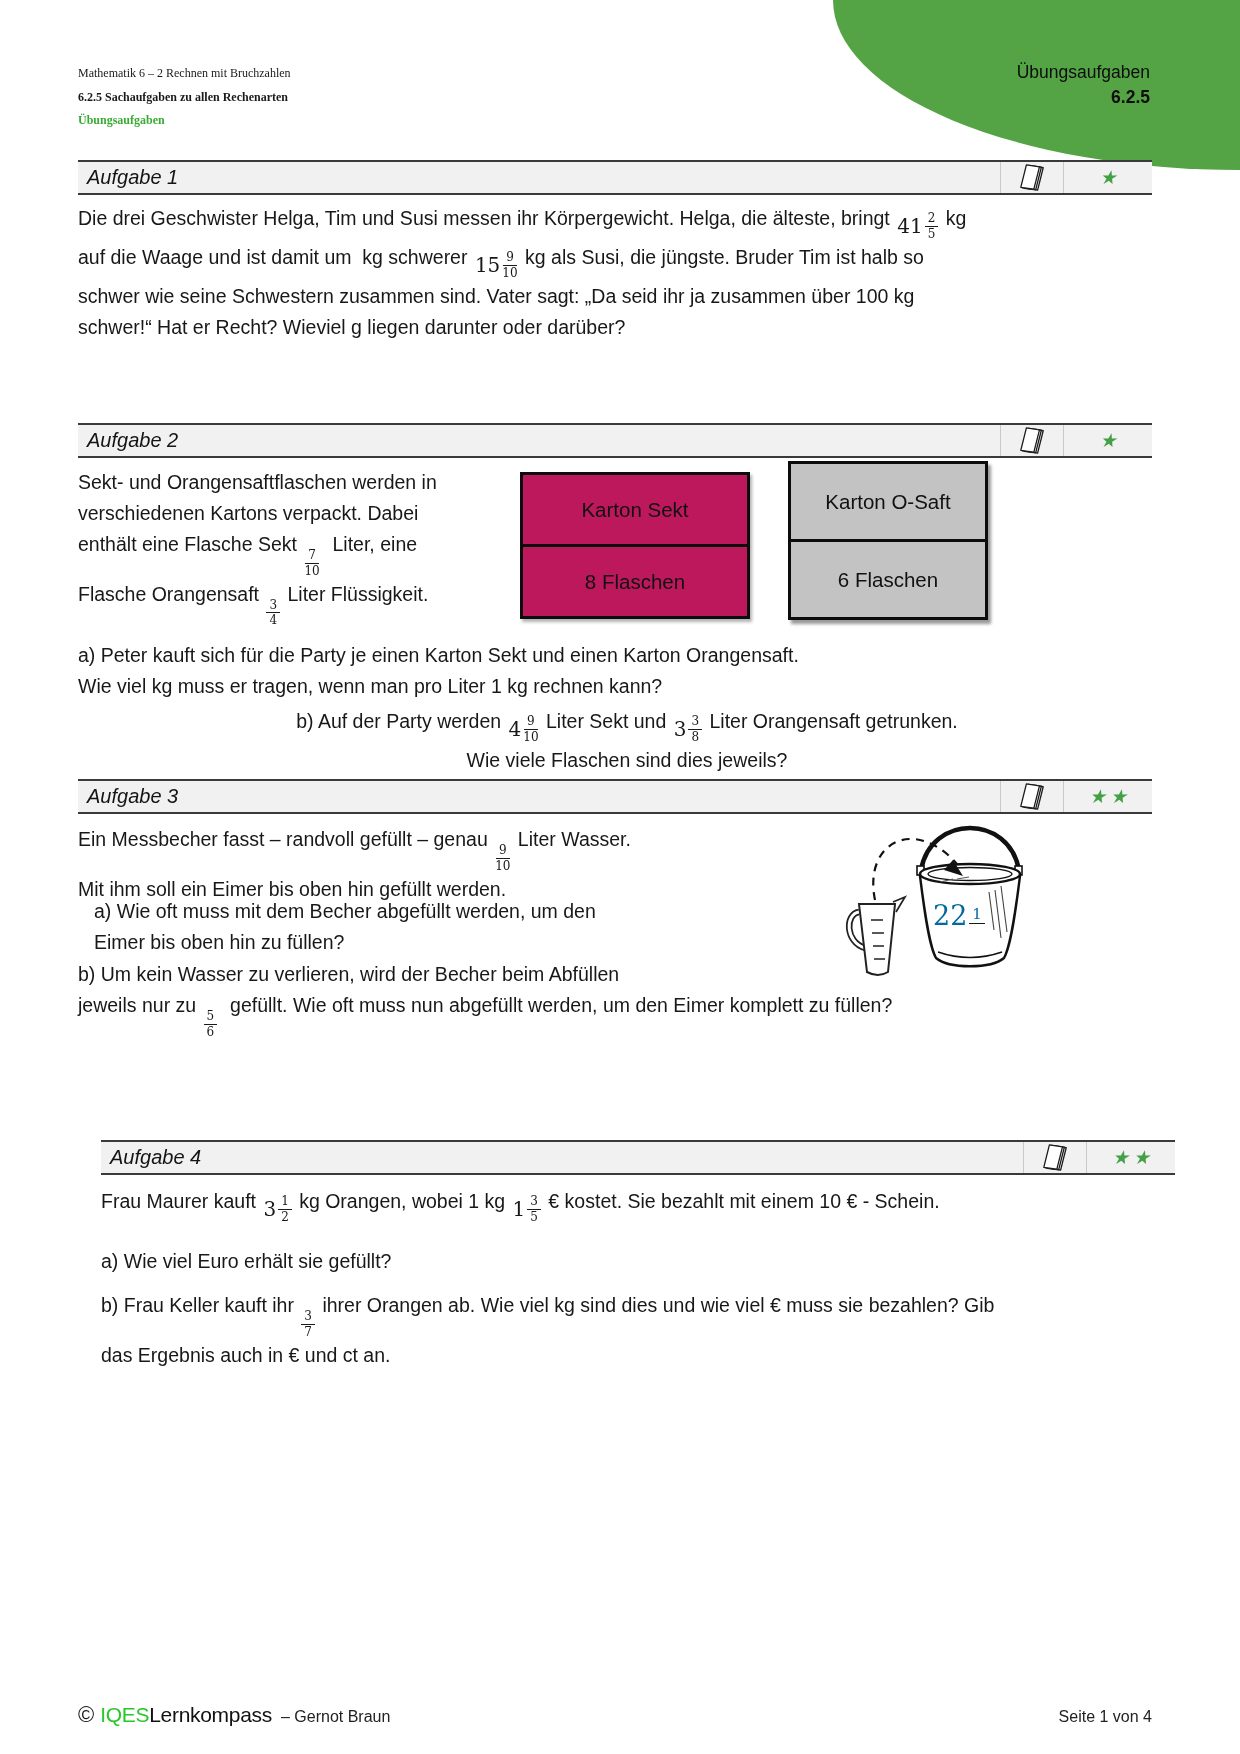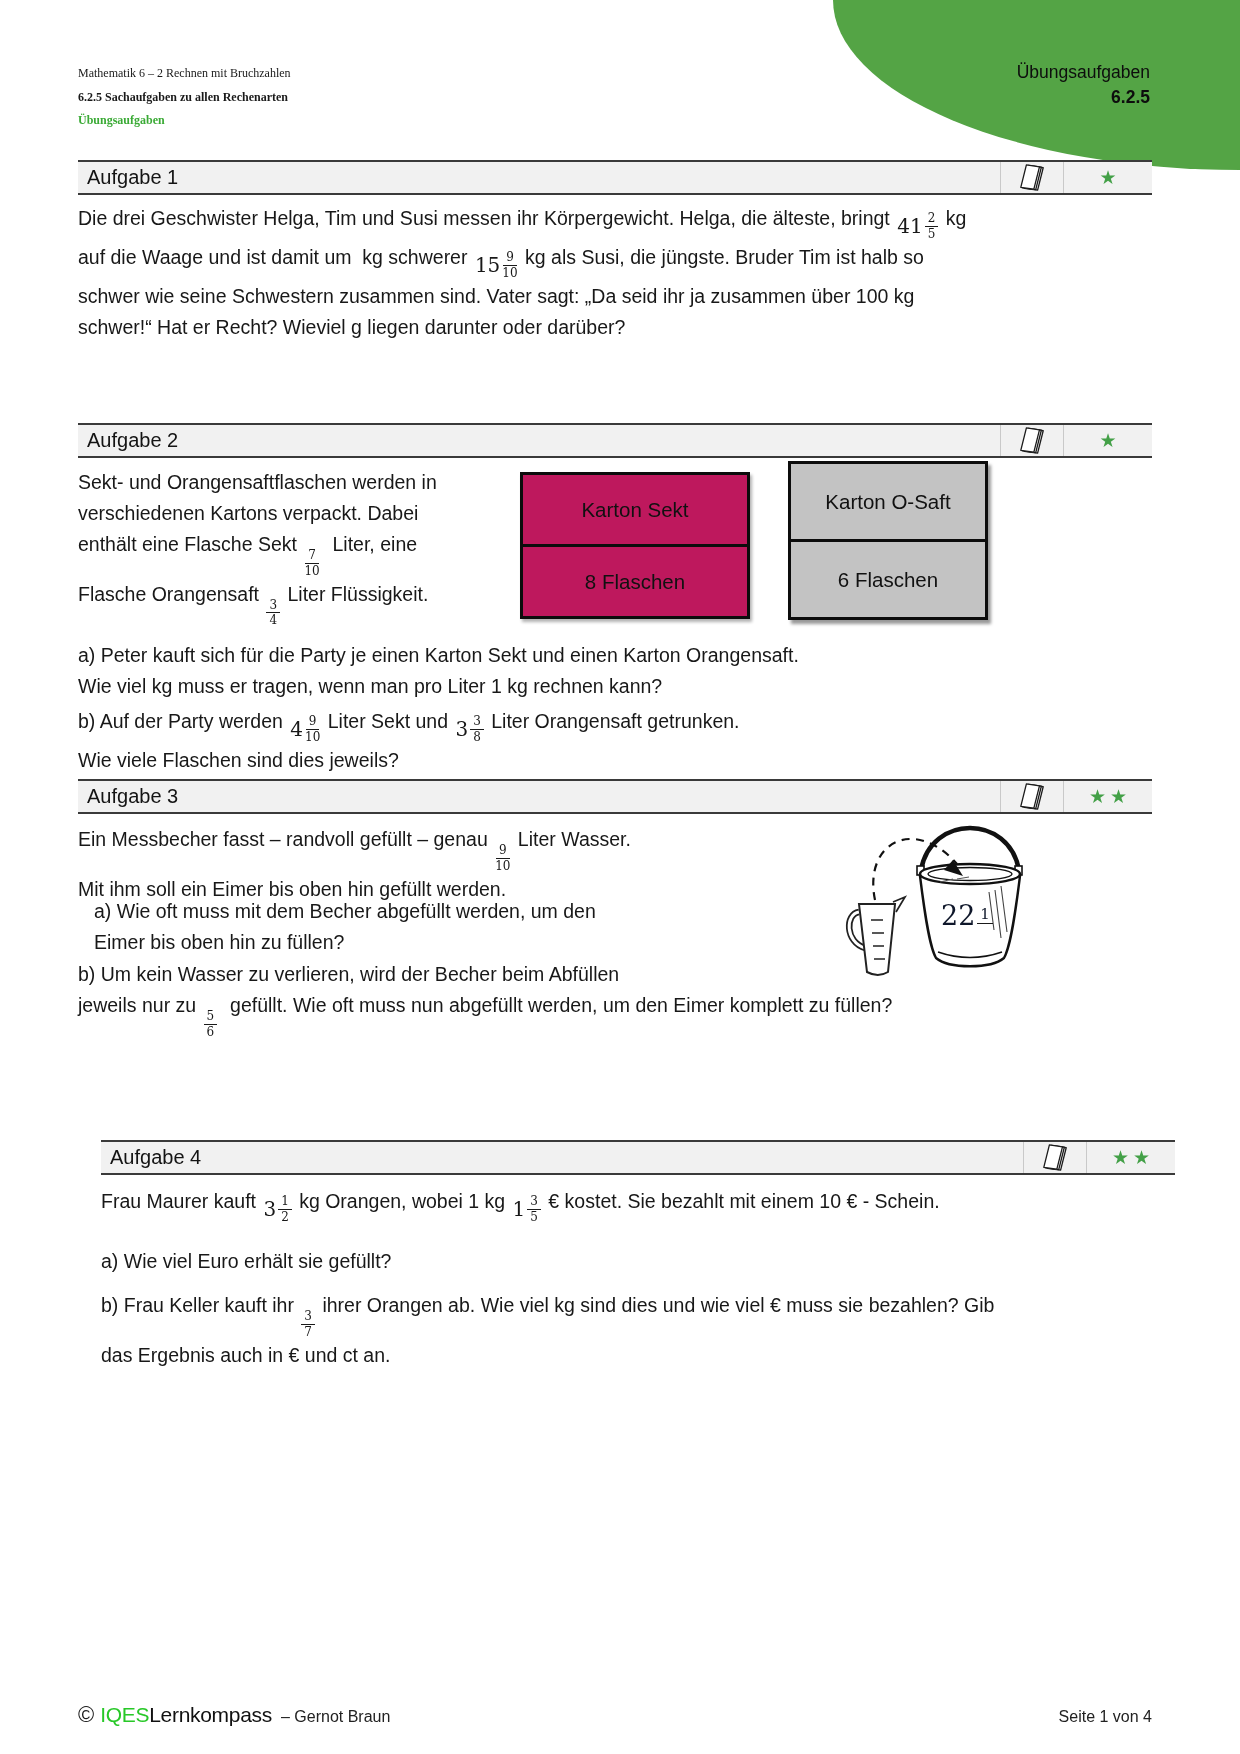--- a/index.html
+++ b/index.html
@@ -14,21 +14,21 @@
   
   .blob{position:absolute;top:0;right:0;width:407px;height:170px;background:#54a445;
         border-bottom-left-radius:100% 100%;}
   .blob-text{position:absolute;top:60px;right:90px;text-align:right;font-size:17.5px;
         line-height:25px;color:#0d0d0d;}
   .blob-text .code{font-weight:bold;}
 
   
   .task{position:absolute;left:78px;width:1074px;}
   .task-bar{display:flex;align-items:stretch;height:31px;background:#f1f1f1;
-        border-top:2.5px solid #3a3a3a;border-bottom:2px solid #3a3a3a;}
+        border-top:2.5px solid #3a3a3a;border-bottom:2px solid #3a3a3a;font-style:italic;}
   .task-title{flex:1;display:flex;align-items:center;padding-left:9px;font-size:20px;color:#141414;}
   .bar-cell{display:flex;align-items:center;justify-content:center;}
   .icon-cell{width:62px;border-left:1px solid #c9c9c9;}
   .star-cell{width:84px;border-left:1px solid #c9c9c9;color:#43a047;font-size:19px;letter-spacing:4px;
         padding-left:4px;}
 
   .para{position:absolute;font-size:19.5px;line-height:31px;color:#181818;}
 
   
   .frac{display:inline-flex;align-items:center;vertical-align:-8px;font-family:"DejaVu Serif",serif;
@@ -47,21 +47,21 @@
   .karton .cell-sub{display:flex;align-items:center;justify-content:center;}
   .karton-sekt{left:442px;top:49px;width:224px;background:#be185d;box-shadow:2px 3px 3px rgba(0,0,0,.30);}
   .karton-sekt .cell-title{height:69px;}
   .karton-sekt .cell-sub{height:69px;}
   .karton-osaft{left:710px;top:38px;width:194px;background:#c3c3c3;box-shadow:3px 4px 3px rgba(0,0,0,.40);}
   .karton-osaft .cell-title{height:75px;}
   .karton-osaft .cell-sub{height:75px;}
 
   
   .illustration{position:absolute;left:767px;top:33px;width:200px;height:172px;}
-  .bucket-label{position:absolute;left:86px;top:88px;color:#0f172a;margin-left:8px;}
+  .bucket-label{position:absolute;left:86px;top:88px;color:#0369a1;}
 
   
   .footer{position:absolute;left:78px;top:1700px;width:1074px;display:flex;
         justify-content:space-between;align-items:baseline;}
   .brand{display:flex;align-items:baseline;}
   .brand .copy{font-size:22px;margin-right:6px;}
   .brand .green{color:#28c828;font-size:21px;letter-spacing:-0.3px;}
   .brand .black{color:#111;font-size:21px;letter-spacing:-0.3px;}
   .brand .author{font-size:16px;margin-left:9px;color:#222;margin-top:8px;}
   .pageno{font-size:16px;color:#222;}
@@ -142,21 +142,21 @@
     <div class="karton karton-sekt">
       <div class="cell-title">Karton Sekt</div>
       <div class="cell-sub">8 Flaschen</div>
     </div>
     <div class="karton karton-osaft">
       <div class="cell-title">Karton O-Saft</div>
       <div class="cell-sub">6 Flaschen</div>
     </div>
 
     <div class="para" style="top:217px;left:0;width:1074px;">a) Peter kauft sich für die Party je einen Karton Sekt und einen Karton Orangensaft.<br>Wie viel kg muss er tragen, wenn man pro Liter 1 kg rechnen kann?</div>
-    <div class="para" style="top:283px;left:0;width:1074px;">b) Auf der Party werden <span class="frac">
+    <div class="para" style="top:283px;left:12px;width:1074px;text-align:center;">b) Auf der Party werden <span class="frac">
           <span class="whole">4</span>
           <span class="stack">
             <span class="num">9</span>
             <span class="den">10</span>
           </span>
         </span> Liter Sekt und <span class="frac">
           <span class="whole">3</span>
           <span class="stack">
             <span class="num">3</span>
             <span class="den">8</span>

